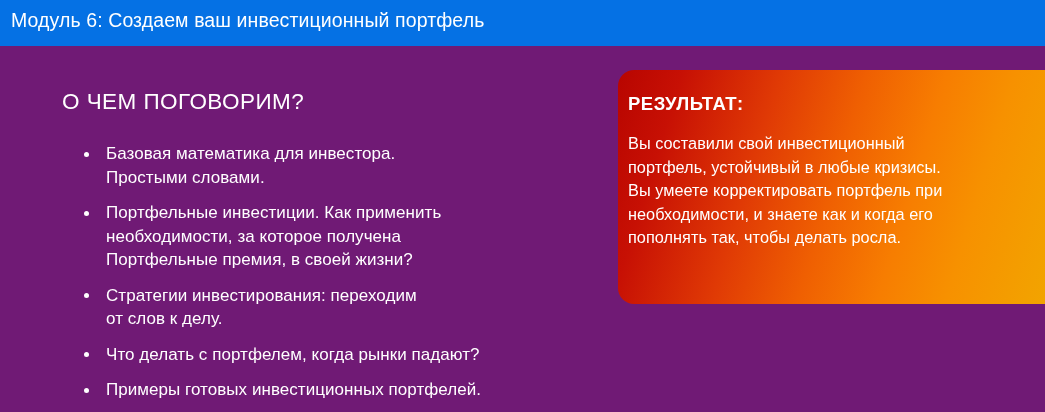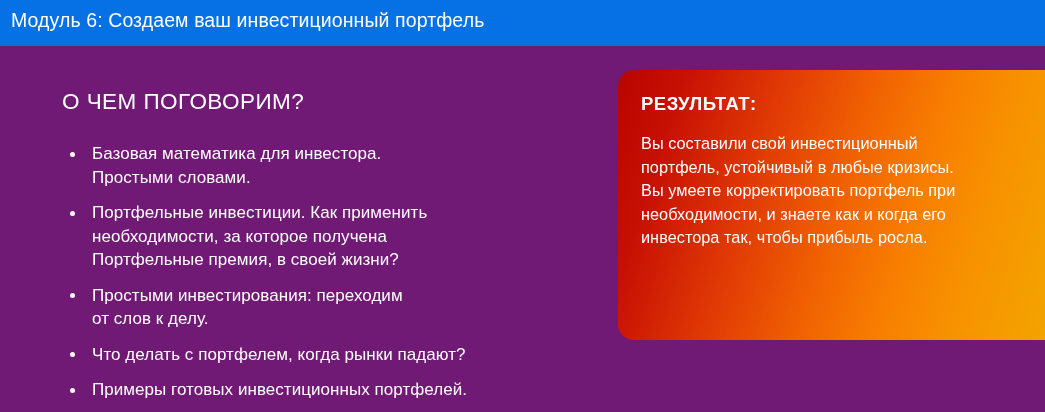--- a/index.html
+++ b/index.html
@@ -49,21 +49,21 @@
   .left-heading {
     color: #ffffff;
     font-size: 22.5px;
     font-weight: normal;
     letter-spacing: 0.45px;
     line-height: 28px;
     margin: 0 0 26px 0;
   }
   .bullet-list {
     list-style: none;
-    margin: 2px;
+    margin: 16px;
     padding: 0;
   }
   .bullet-item {
     position: relative;
     padding-left: 28px;
     margin-bottom: 12px;
     color: #ffffff;
     font-size: 17px;
     line-height: 23.5px;
     letter-spacing: 0.05px;
@@ -79,33 +79,33 @@
     background: #ffffff;
   }
   .bullet-line { display: block; }
 
   
   .result-card {
     position: absolute;
     left: 618px;
     top: 70px;
     width: 427px;
-    height: 270px;
+    height: 234px;
     border-radius: 16px 0 0 16px;
     background:
       linear-gradient(107deg,
         #b80500 0%,
         #c71004 13%,
         #e03a05 33%,
         #ef5f02 50%,
         #f77d01 66%,
         #f79100 80%,
         #f2a400 100%);
     box-sizing: border-box;
-    padding: 22px 26px 20px 23px;
+    padding: 22px 26px 20px 10px;
     overflow: hidden;
   }
   .result-heading {
     color: #ffffff;
     font-size: 18.5px;
     font-weight: bold;
     letter-spacing: 0.5px;
     line-height: 24px;
     margin: 0 0 16px 0;
   }
@@ -140,21 +140,21 @@
 
       <li class="bullet-item">
         <span class="bullet-dot"></span>
         <span class="bullet-line">Портфельные инвестиции. Как применить</span>
         <span class="bullet-line">необходимости, за которое получена</span>
         <span class="bullet-line">Портфельные премия, в своей жизни?</span>
       </li>
 
       <li class="bullet-item">
         <span class="bullet-dot"></span>
-        <span class="bullet-line">Простыми инвестирования: переходим</span>
+        <span class="bullet-line">Стратегии инвестирования: переходим</span>
         <span class="bullet-line">от слов к делу.</span>
       </li>
 
       <li class="bullet-item">
         <span class="bullet-dot"></span>
         <span class="bullet-line">Что делать с портфелем, когда рынки падают?</span>
       </li>
 
       <li class="bullet-item">
         <span class="bullet-dot"></span>
@@ -164,17 +164,17 @@
     </ul>
   </div>
 
   <div class="result-card">
     <h3 class="result-heading">РЕЗУЛЬТАТ:</h3>
     <p class="result-body">
       <span>Вы составили свой инвестиционный</span>
       <span>портфель, устойчивый в любые кризисы.</span>
       <span>Вы умеете корректировать портфель при</span>
       <span>необходимости, и знаете как и когда его</span>
-      <span>инвестора так, чтобы прибыль росла.</span>
+      <span>пополнять так, чтобы делать росла.</span>
     </p>
   </div>
 
 </div>
 
 </body></html>

